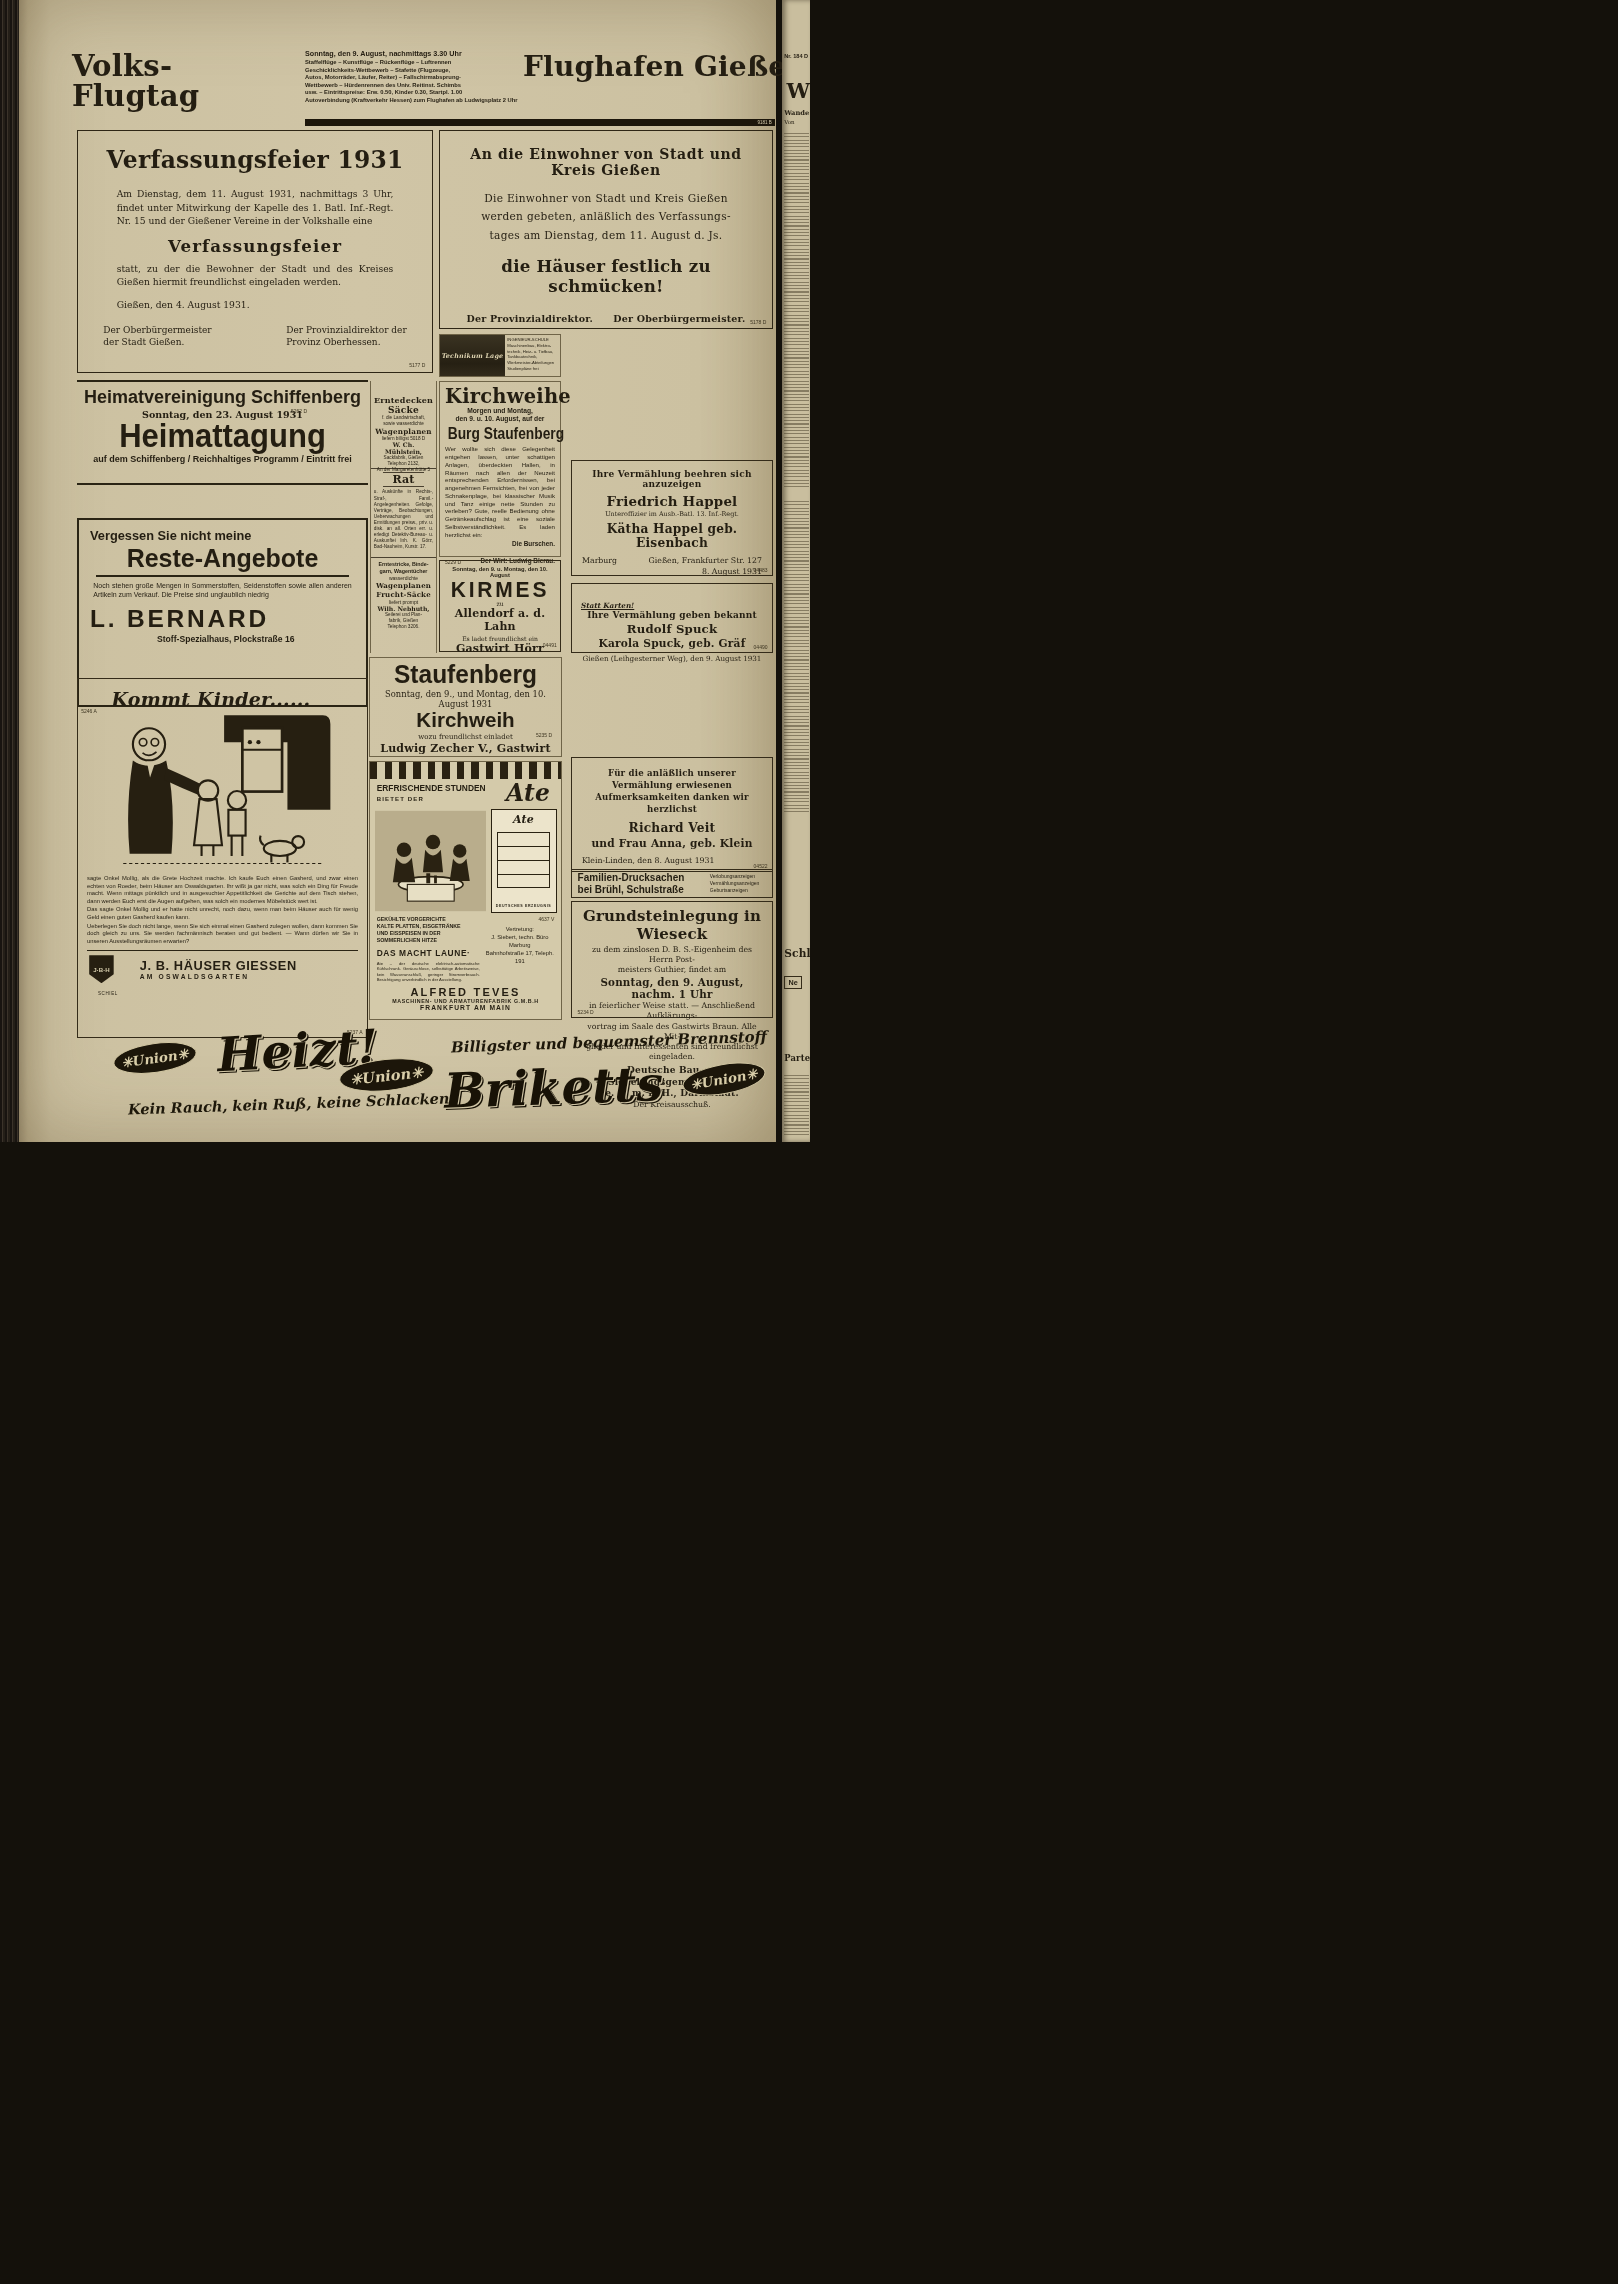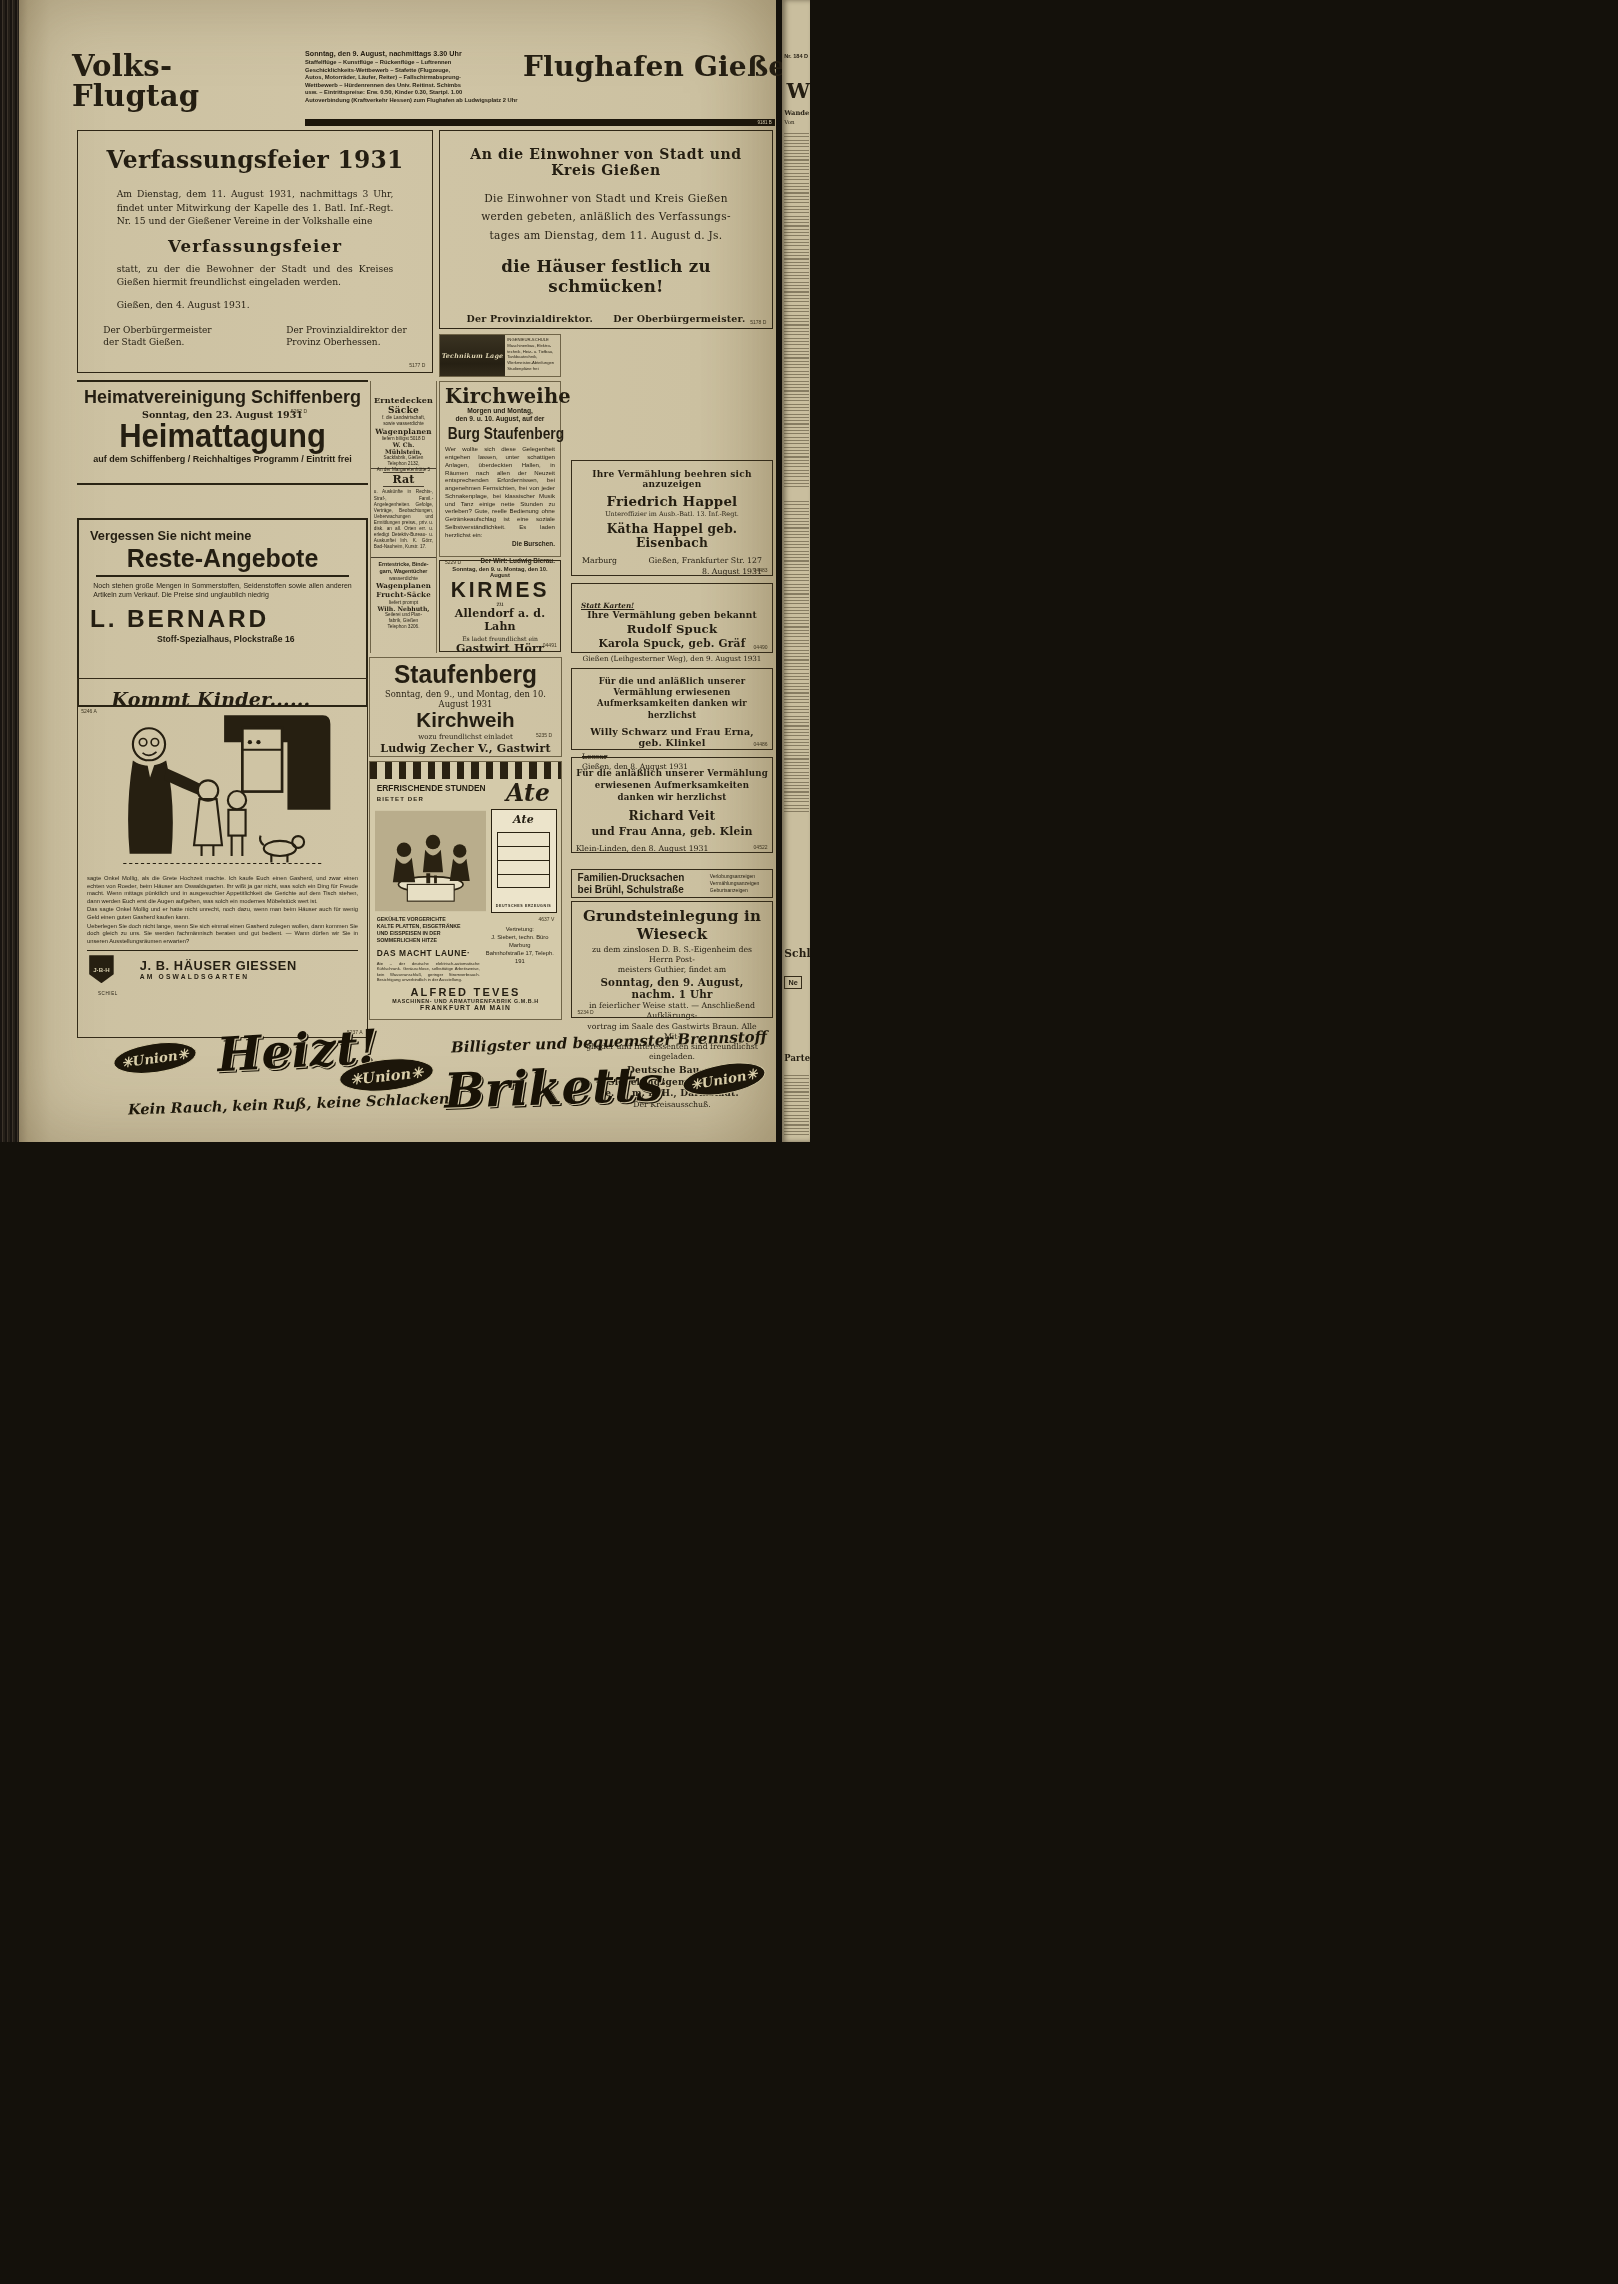--- a/index.html
+++ b/index.html
@@ -294,31 +294,22 @@
 
     <div class="abs bx2" style="left:552px; top:583px; width:202px; height:70px; padding:17px 9px;">
       <div class="b i" style="font-size:7.2px; text-decoration:underline;">Statt Karten!</div>
       <div class="frak c" style="font-size:9px;">Ihre Vermählung geben bekannt</div>
       <div class="frak c" style="font-size:11.7px; margin-top:2.2px;">Rudolf Spuck</div>
       <div class="frak c" style="font-size:10.6px; margin-top:1.1px;">Karola Spuck, geb. Gräf</div>
       <div class="c" style="font-size:7.2px; margin-top:4.5px;">Gießen (Leihgesterner Weg), den 9. August 1931</div>
       <span class="abs ref" style="right:4.5px; bottom:2.2px;">04490</span>
     </div>
 
-    <div class="abs bx2 c" style="left:552px; top:668px; width:202px; height:82px; padding:6.7px 10px;">
-      <div class="frak" style="font-size:8.4px; line-height:1.35;">Für die und anläßlich unserer Vermählung erwiesenen Aufmerksamkeiten danken wir herzlichst</div>
-      <div class="frak" style="font-size:9.5px; margin-top:4.5px;">Willy Schwarz und Frau Erna, geb. Klinkel</div>
-      <div style="text-align:left; margin-top:4.5px; font-size:7.5px; line-height:1.3;">
-        <div style="text-decoration:line-through;">Lossar</div>
-        <div>Gießen, den 8. August 1931</div>
-      </div>
-      <span class="abs ref" style="right:4.5px; bottom:2.2px;">04486</span>
-    </div>
-
-    <div class="abs bx2 c" style="left:552px; top:757px; width:202px; height:96px; padding:9px 4px;">
+
+    <div class="abs bx2 c" style="left:552px; top:757px; width:202px; height:115px; padding:9px 10px;">
       <div class="frak" style="font-size:8.6px; line-height:1.4;">Für die anläßlich unserer Vermählung erwiesenen Aufmerksamkeiten danken wir herzlichst</div>
       <div class="frak" style="font-size:12.2px; margin-top:5.6px;">Richard Veit</div>
       <div class="frak" style="font-size:10.6px; margin-top:2.2px;">und Frau Anna, geb. Klein</div>
       <div style="text-align:left; margin-top:6.7px; font-size:7.8px;">Klein-Linden, den 8. August 1931</div>
       <span class="abs ref" style="right:4.5px; bottom:2.2px;">04522</span>
     </div>
 
     <div class="abs bx2" style="left:552px; top:869px; width:202px; height:29px; display:flex; align-items:center; padding:2.2px 5.6px;">
       <div class="pre sans b" style="width:70%; font-size:10px; line-height:1.15;">Familien-Drucksachen
 bei Brühl, Schulstraße</div>

